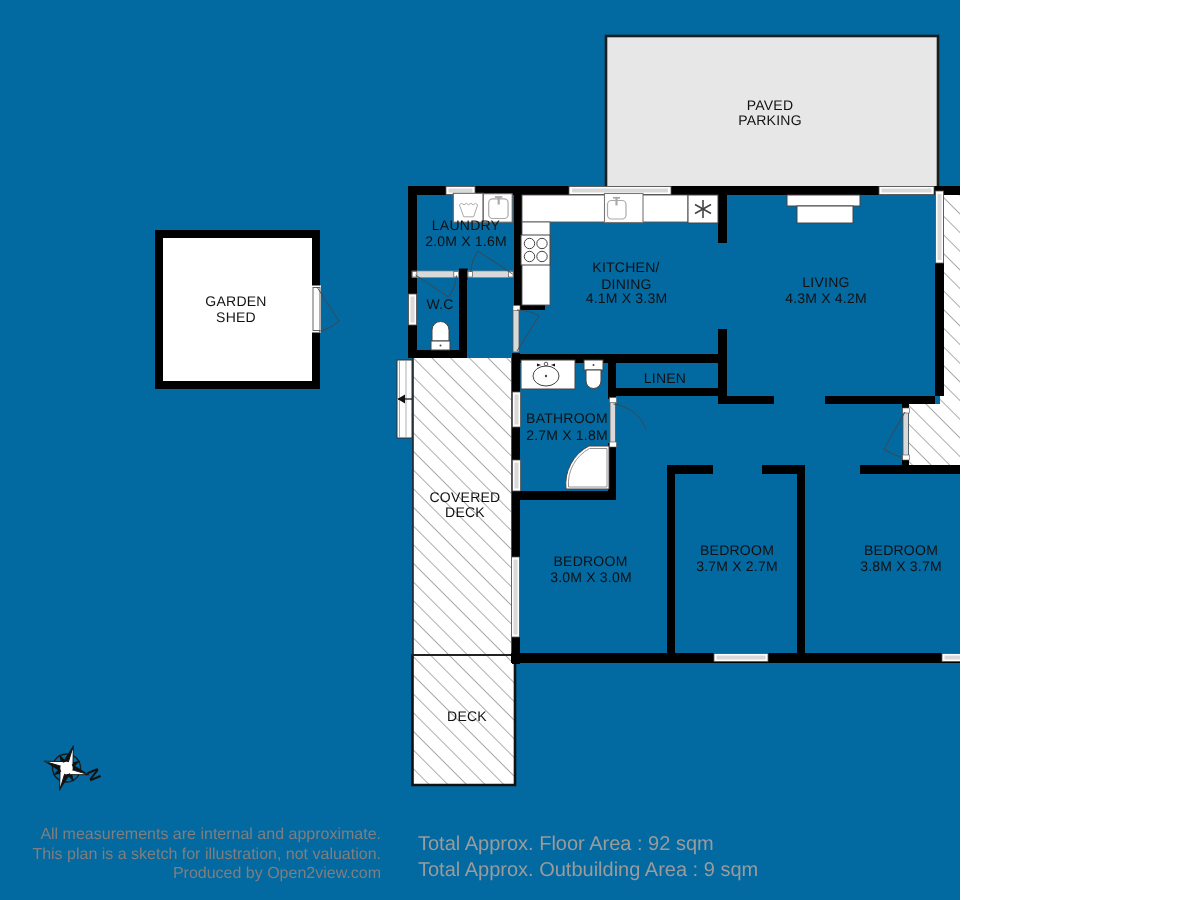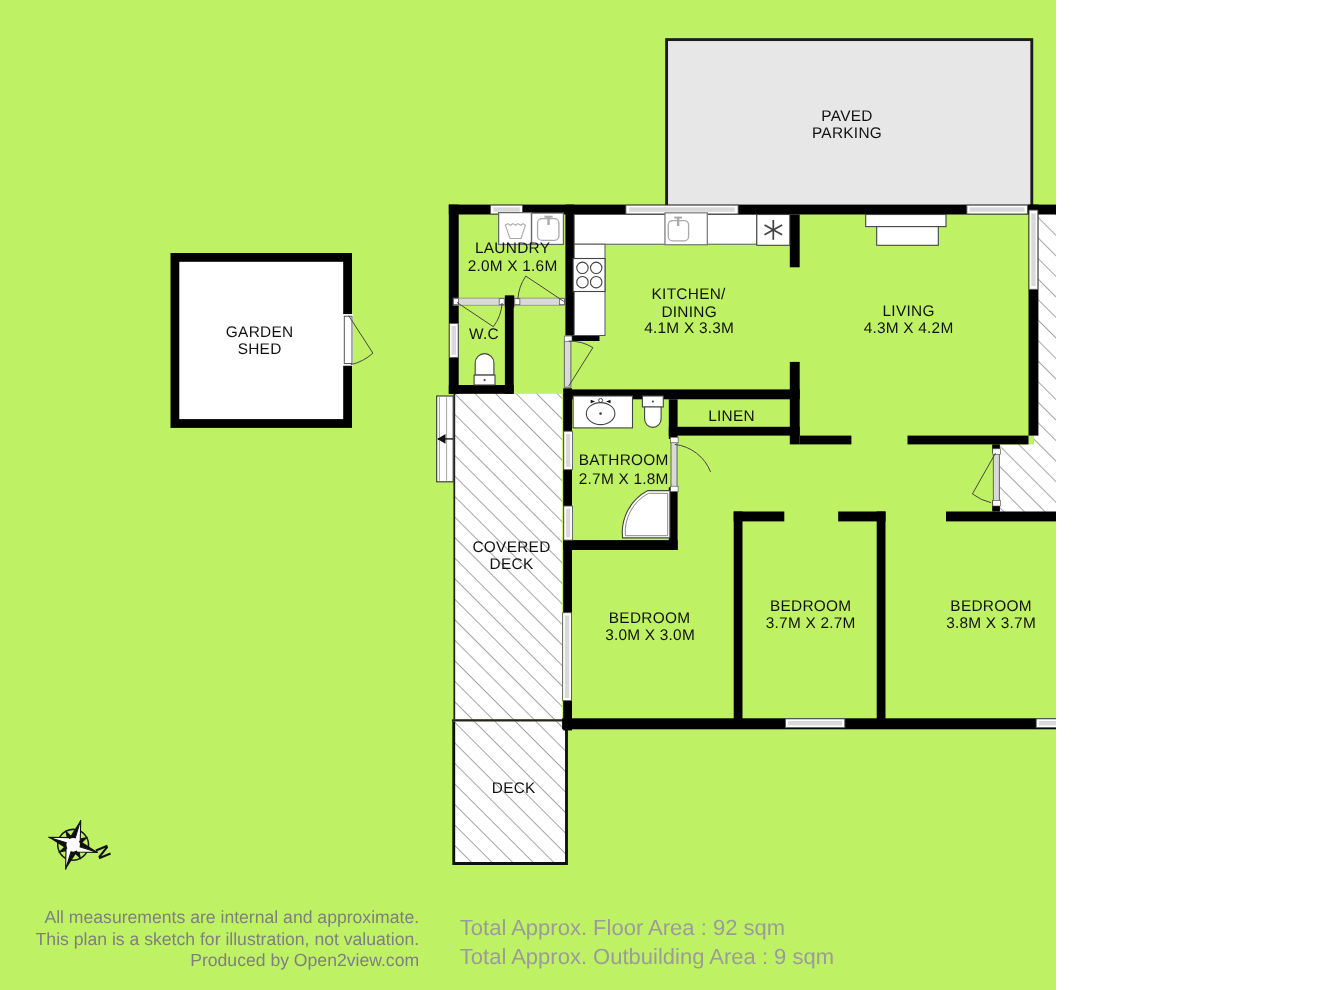--- a/index.html
+++ b/index.html
@@ -1,17 +1,17 @@
 <!DOCTYPE html>
 <html><head>
 <meta charset="utf-8">
 <style>
   html,body{margin:0;padding:0;background:#ffffff;}
   *{-webkit-font-smoothing:antialiased;text-rendering:geometricPrecision;}
-  .page{position:relative;width:960px;height:900px;background:#bef264;overflow:hidden;
+  .page{position:relative;width:960px;height:900px;background:#0369a1;overflow:hidden;
         font-family:"Liberation Sans", sans-serif;}
   svg text{font-family:"Liberation Sans", sans-serif;}
   .room{font-size:14px;letter-spacing:0.25px;fill:#111;}
   .dim{font-size:14px;letter-spacing:0.2px;fill:#111;}
 </style>
 </head>
 <body>
 <div class="page">
 <svg width="1200" height="900" viewBox="0 0 1200 900">
 <defs>

